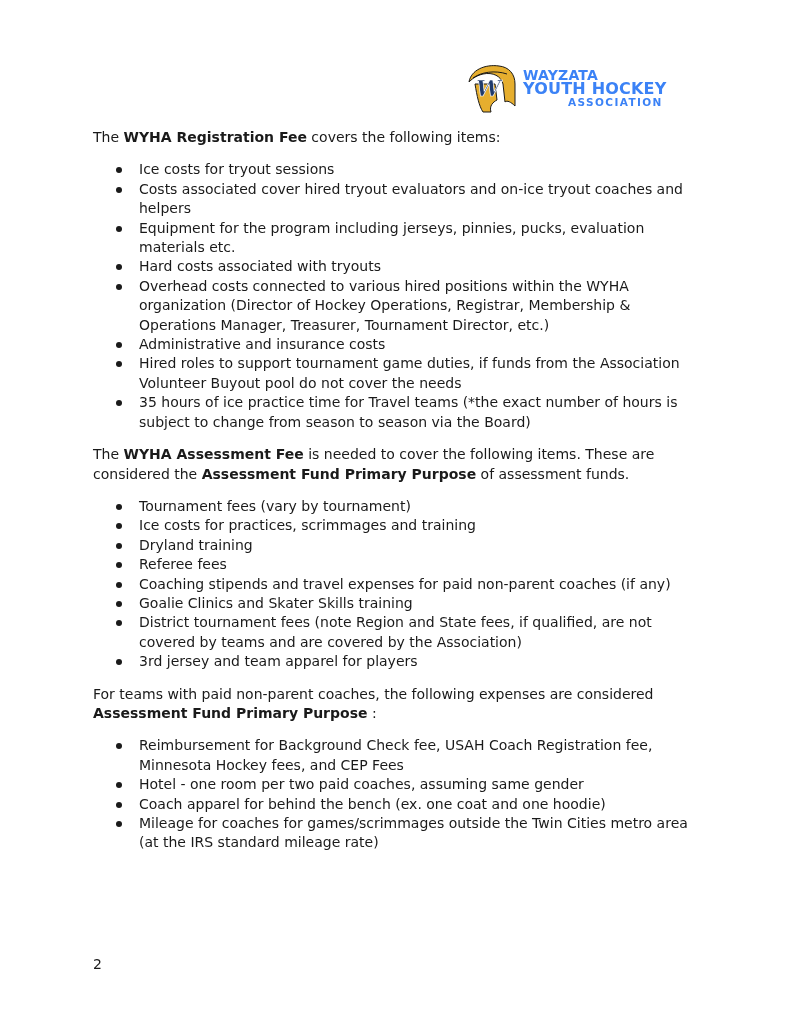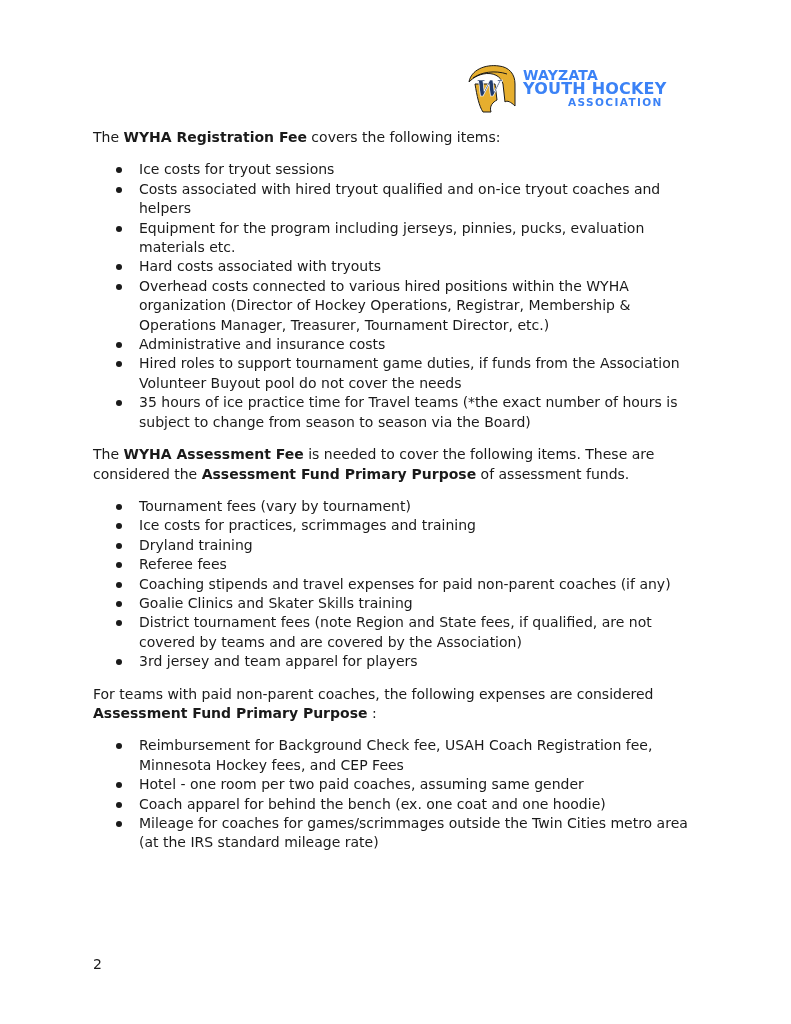--- a/index.html
+++ b/index.html
@@ -52,21 +52,21 @@
     <div class="l1">WAYZATA</div>
     <div class="l2">YOUTH HOCKEY</div>
     <div class="l3">ASSOCIATION</div>
   </div>
 </div>
 
 <div class="content">
   <p class="para"><span>The </span><b>WYHA Registration Fee</b><span> covers the following items:</span></p>
   <ul>
     <li>Ice costs for tryout sessions</li>
-    <li>Costs associated with hired tryout qualified and on-ice tryout coaches and helpers</li>
+    <li>Costs associated cover hired tryout evaluators and on-ice tryout coaches and helpers</li>
     <li>Equipment for the program including jerseys, pinnies, pucks, evaluation materials etc.</li>
     <li>Hard costs associated with tryouts</li>
     <li>Overhead costs connected to various hired positions within the WYHA organization (Director of Hockey Operations, Registrar, Membership &amp; Operations Manager, Treasurer, Tournament Director, etc.)</li>
     <li>Administrative and insurance costs</li>
     <li>Hired roles to support tournament game duties, if funds from the Association Volunteer Buyout pool do not cover the needs</li>
     <li>35 hours of ice practice time for Travel teams (*the exact number of hours is subject to change from season to season via the Board)</li>
   </ul>
 
   <p class="para"><span>The </span><b>WYHA Assessment Fee</b><span> is needed to cover the following items. These are considered the </span><b>Assessment Fund Primary Purpose</b><span> of assessment funds.</span></p>
   <ul>

